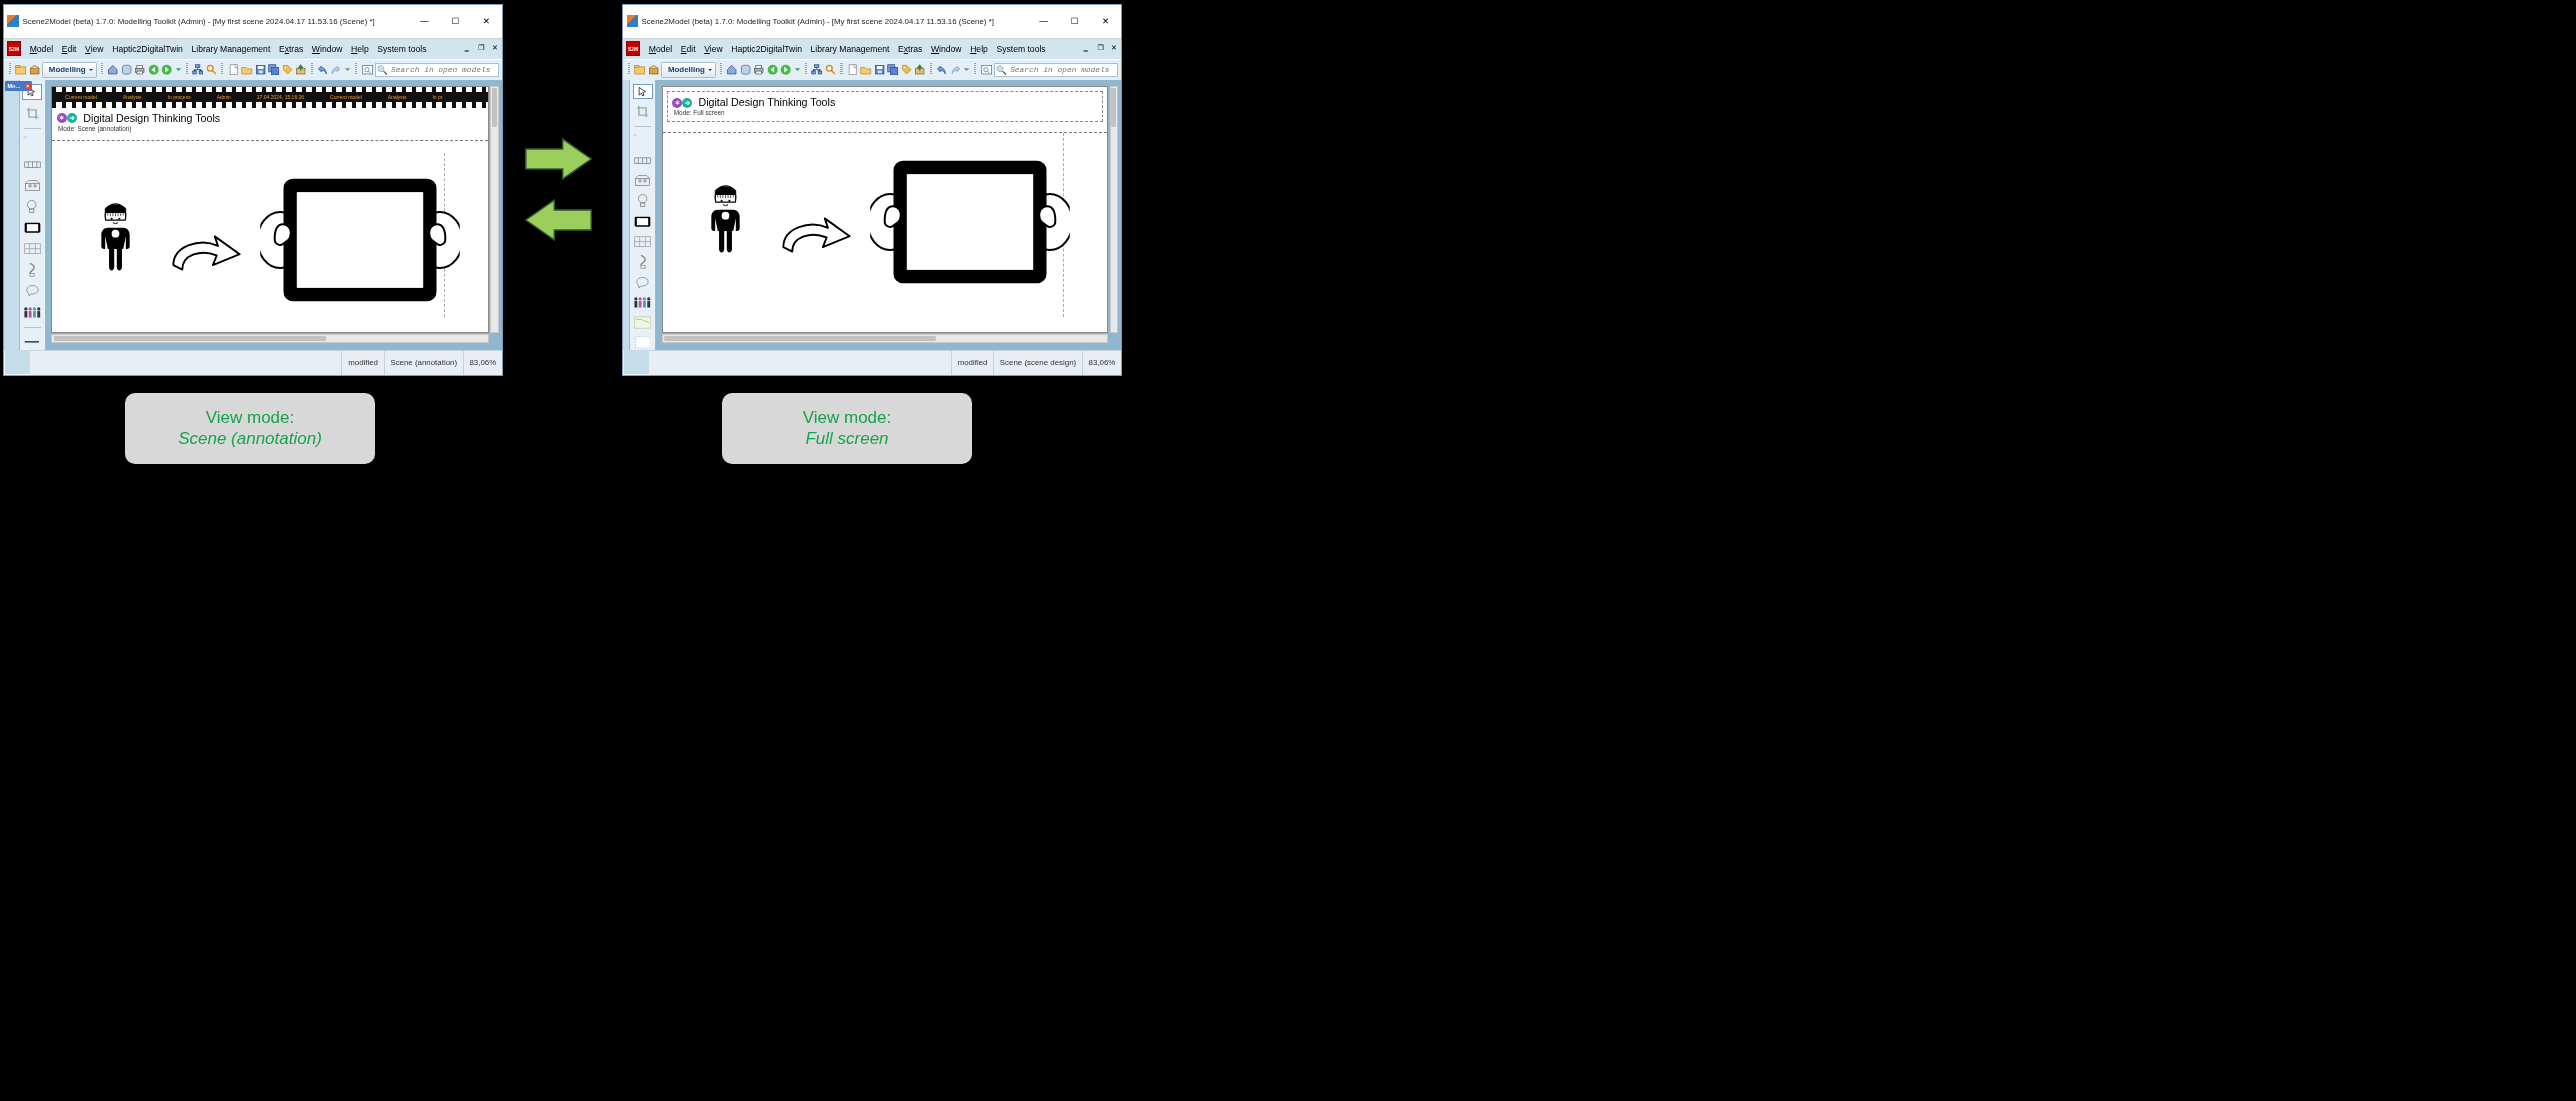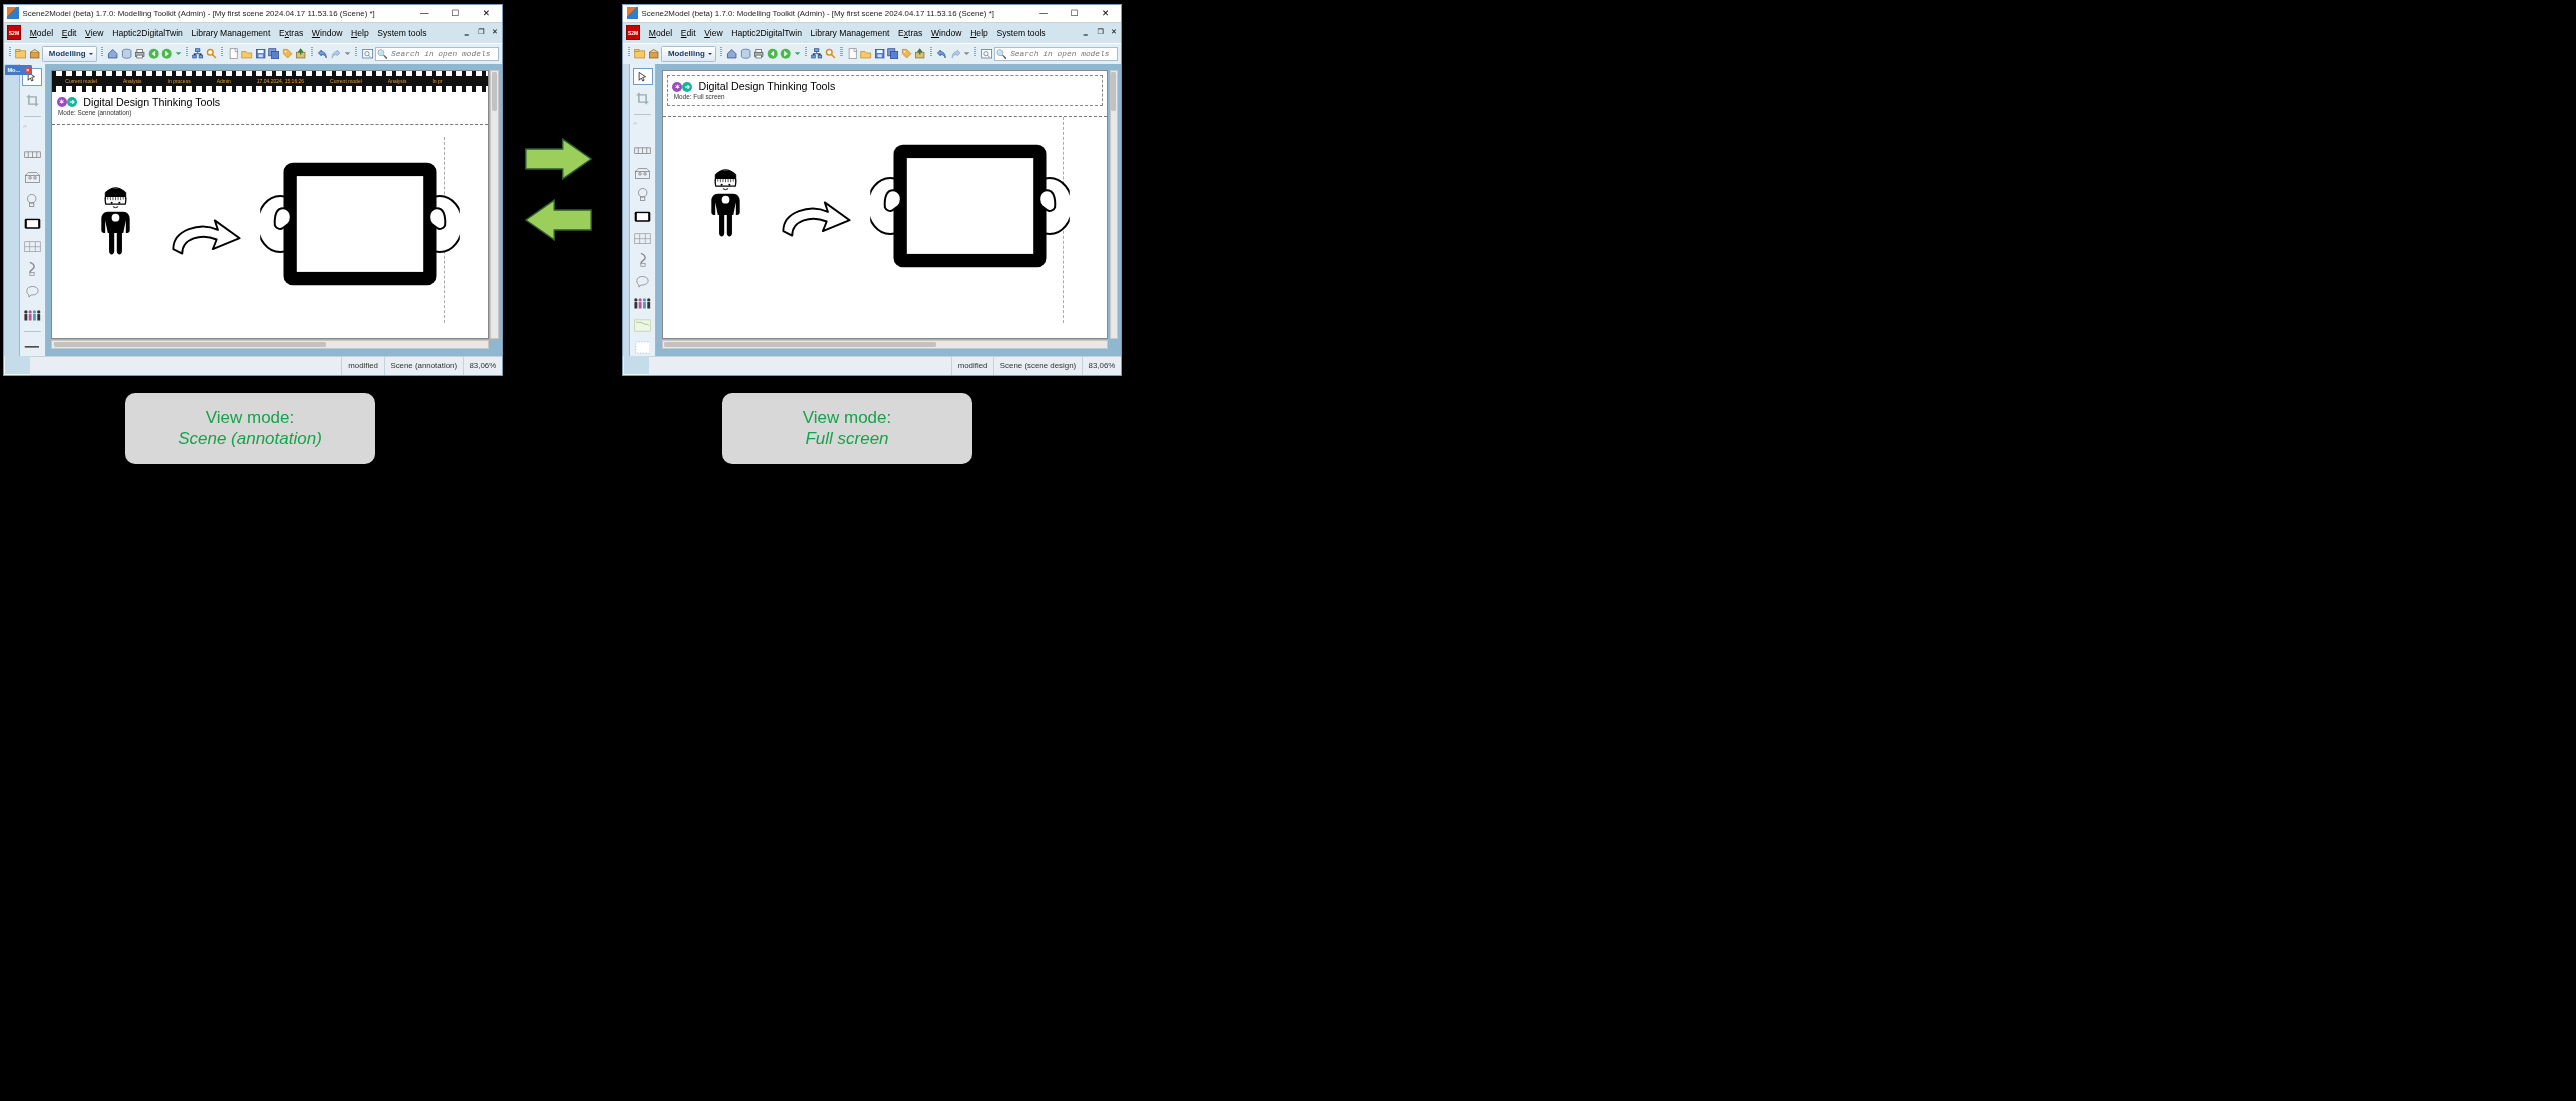--- a/index.html
+++ b/index.html
@@ -24,21 +24,21 @@
   width:500px;height:372px;
   background:var(--ribbon-bg);
   border:0.7px solid #7f9db9;
   box-shadow:0 0 0 0.7px #fff inset;
   display:flex;flex-direction:column;
 }
 .win-left{left:2.9px;top:3.6px;}
 .win-right{left:622px;top:3.6px;}
 
 
-.titlebar{height:18px;background:var(--titlebar-bg);display:flex;align-items:center;font-size:7.9px;color:#222;border-bottom:0.7px solid #d0d0d0;}
+.titlebar{height:34px;background:var(--titlebar-bg);display:flex;align-items:center;font-size:7.9px;color:#222;border-bottom:0.7px solid #d0d0d0;}
 .titlebar .app-icon{width:11.4px;height:11.4px;margin:0 3.6px;background:linear-gradient(135deg,#e07b39 40%,#2d7fc9 40%);}
 .titlebar .title-text{flex:1;white-space:nowrap;overflow:hidden;}
 .titlebar .sys{display:flex;height:100%;}
 .titlebar .sys button{width:31px;height:100%;border:none;background:#fff;font-size:8.6px;line-height:1;cursor:default;}
 
 
 .menurow{height:20px;background:var(--menubar-bg);display:flex;align-items:center;padding:0 2.9px;font-size:8.6px;}
 .menurow .logo{width:14.3px;height:14.3px;background:#c60000;color:#fff;font-size:5px;font-weight:bold;display:flex;align-items:center;justify-content:center;margin-right:4.3px;border:0.7px solid #900;}
 .menurow .menu-item{padding:2.1px 4.3px;cursor:default;}
 .menurow .menu-item u{text-decoration:underline;}
@@ -93,21 +93,21 @@
 .arrow-curve{position:absolute;left:100px;top:57px;}
 .tablet{position:absolute;left:193px;top:0;}
 
 
 .vscroll{position:absolute;top:5.7px;right:2.9px;bottom:17px;width:8.6px;background:#e8e8e8;border:0.7px solid #c7c7c7;}
 .vscroll .thumb{position:absolute;top:1.4px;left:0.7px;right:0.7px;height:39px;background:#c2c2c2;border-radius:1.4px;}
 .hscroll{position:absolute;left:5.7px;right:13px;bottom:7.1px;height:8.6px;background:#e8e8e8;border:0.7px solid #c7c7c7;}
 .hscroll .thumb{position:absolute;left:1.4px;top:0.7px;bottom:0.7px;width:272px;background:#c2c2c2;border-radius:1.4px;}
 
 
-.status{height:19px;background:#e8eef4;border-top:0.7px solid #c6d3dd;display:flex;align-items:flex-start;font-size:7.9px;color:#333;margin-left:26px;}
+.status{height:25px;background:#e8eef4;border-top:0.7px solid #c6d3dd;display:flex;align-items:flex-start;font-size:7.9px;color:#333;margin-left:26px;}
 .status .cell{border-left:0.7px solid #c6d3dd;padding:0 5.7px;height:100%;display:flex;align-items:center;}
 .status .stretch{flex:1;}
 
 
 .bigarrow{position:absolute;left:523px;width:71px;height:46px;}
 .bigarrow.r{top:136px;}
 .bigarrow.l{top:197px;}
 
 
 .caption{position:absolute;top:393px;width:250px;height:71px;background:#d8d8d8;border-radius:10px;display:flex;flex-direction:column;align-items:center;justify-content:center;color:var(--green);font-size:17px;}

